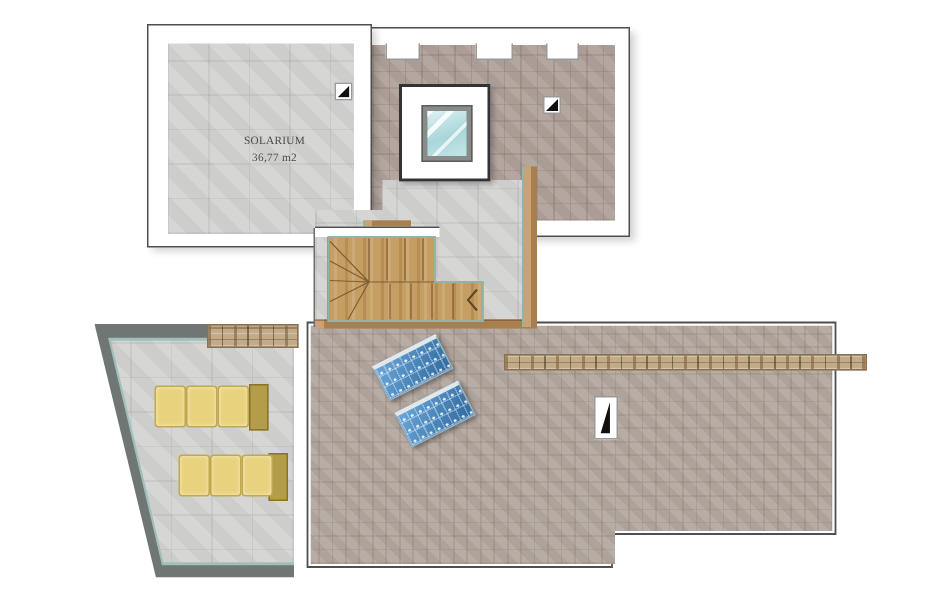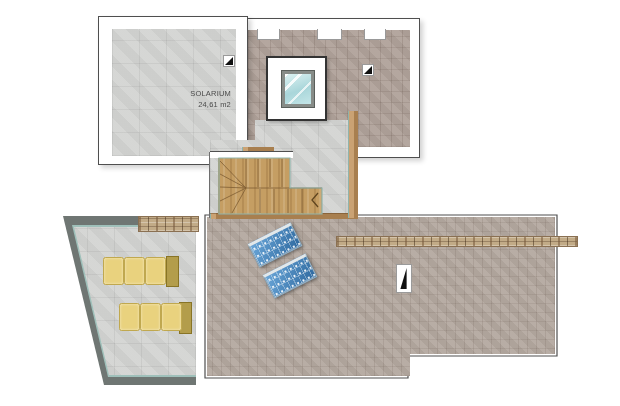--- a/index.html
+++ b/index.html
@@ -103,22 +103,22 @@
 
   
   .lounger { }
   .lounger-frame { position:absolute; right:0; top:0; bottom:0; width:13px;
     background:var(--lounger-frame,#b39d4b); border:1px solid #887426; }
   .cushion { position:absolute; top:1px; height:28px; width:21px;
     background:var(--cushion-yellow,#e9d27e); border:1px solid #c0a84f; border-radius:2.5px;
     box-shadow:inset 0 0 3px rgba(255,255,255,.55); }
 
   
-  #solarium-label { left:163px; top:89px; width:68px; text-align:right;
-    font-size:7.5px; line-height:1.4; color:#4b4b4b; letter-spacing:.2px; z-index:9; }
+  #solarium-label { left:149px; top:89px; width:68px; text-align:center;
+    font-size:7.5px; line-height:1.4; color:#4b4b4b; letter-spacing:.2px; z-index:9;font-family:Liberation Serif, serif; }
 
   svg.overlay { position:absolute; pointer-events:none; }
 </style>
 </head>
 <body>
 
 <div id="canvas">
 
   <div class="abs white-block" style="left:237px;top:18px;width:183px;height:140px;z-index:1">
     <div class="abs tiles-roof" style="left:10px;top:11px;width:162px;height:117px"></div>
@@ -126,21 +126,21 @@
 
   <div class="abs notch" style="left:257px;top:29px;width:23px;height:11px;z-index:5"></div>
   <div class="abs notch" style="left:317px;top:29px;width:25px;height:11px;z-index:5"></div>
   <div class="abs notch" style="left:364px;top:29px;width:22px;height:11px;z-index:5"></div>
 
   <div class="abs white-block" style="left:98px;top:16px;width:150px;height:149px;z-index:2">
     <div class="abs tiles-gray" style="left:13px;top:12px;width:124px;height:127px"></div>
   </div>
   <div class="abs" id="solarium-label">
     <div>SOLARIUM</div>
-    <div>24,61 m2</div>
+    <div>36,77 m2</div>
   </div>
 
   <div class="abs" id="terrace-wall"></div>
   <div class="abs" id="terrace-liner"></div>
   <div class="abs tiles-gray" id="terrace-floor"></div>
 
   <div class="abs" id="c-white"></div>
   <svg class="overlay" id="c-outline" width="378" height="190" viewBox="0 0 378 190" style="z-index:3">
     <path d="M11,11 H363 V152 H214 V174 H11 Z" fill="none" stroke="#4f4f4f" stroke-width="1.2"></path>
   </svg>

